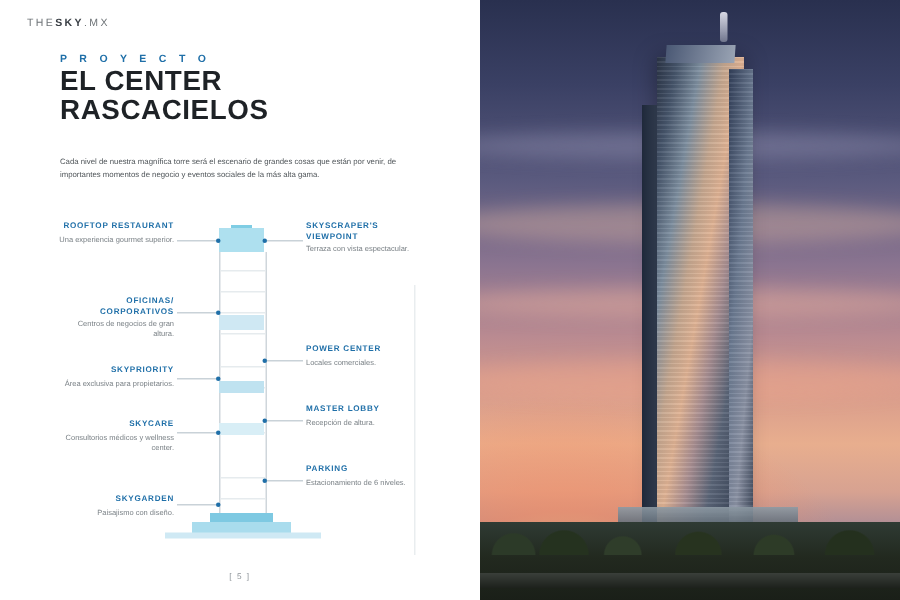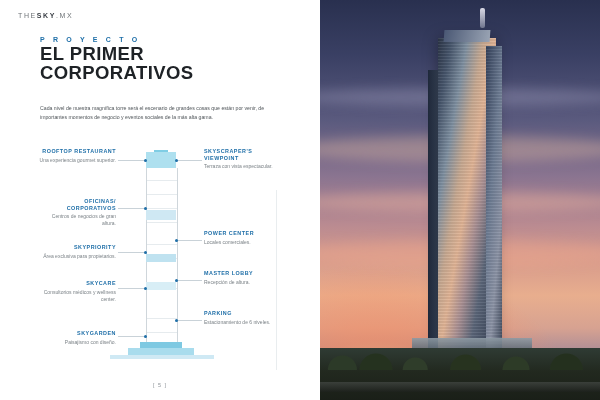--- a/index.html
+++ b/index.html
@@ -361,22 +361,22 @@
 
 <div class="page">
 
   <div class="left">
 
     <div class="brand"><span>THE</span><span class="bold">SKY</span><span>.MX</span></div>
 
     <div class="eyebrow">P R O Y E C T O</div>
 
     <div class="headline">
-      <div>EL PRIMER</div>
-      <div>CORPORATIVOS</div>
+      <div>EL CENTER</div>
+      <div>RASCACIELOS</div>
     </div>
 
     <div class="intro">Cada nivel de nuestra magnífica torre será el escenario de grandes cosas que están por venir, de importantes momentos de negocio y eventos sociales de la más alta gama.</div>
 
     <div class="divider"></div>
 
     <div class="diagram">
 
       <div class="tower">
         <div class="crown2"></div>

